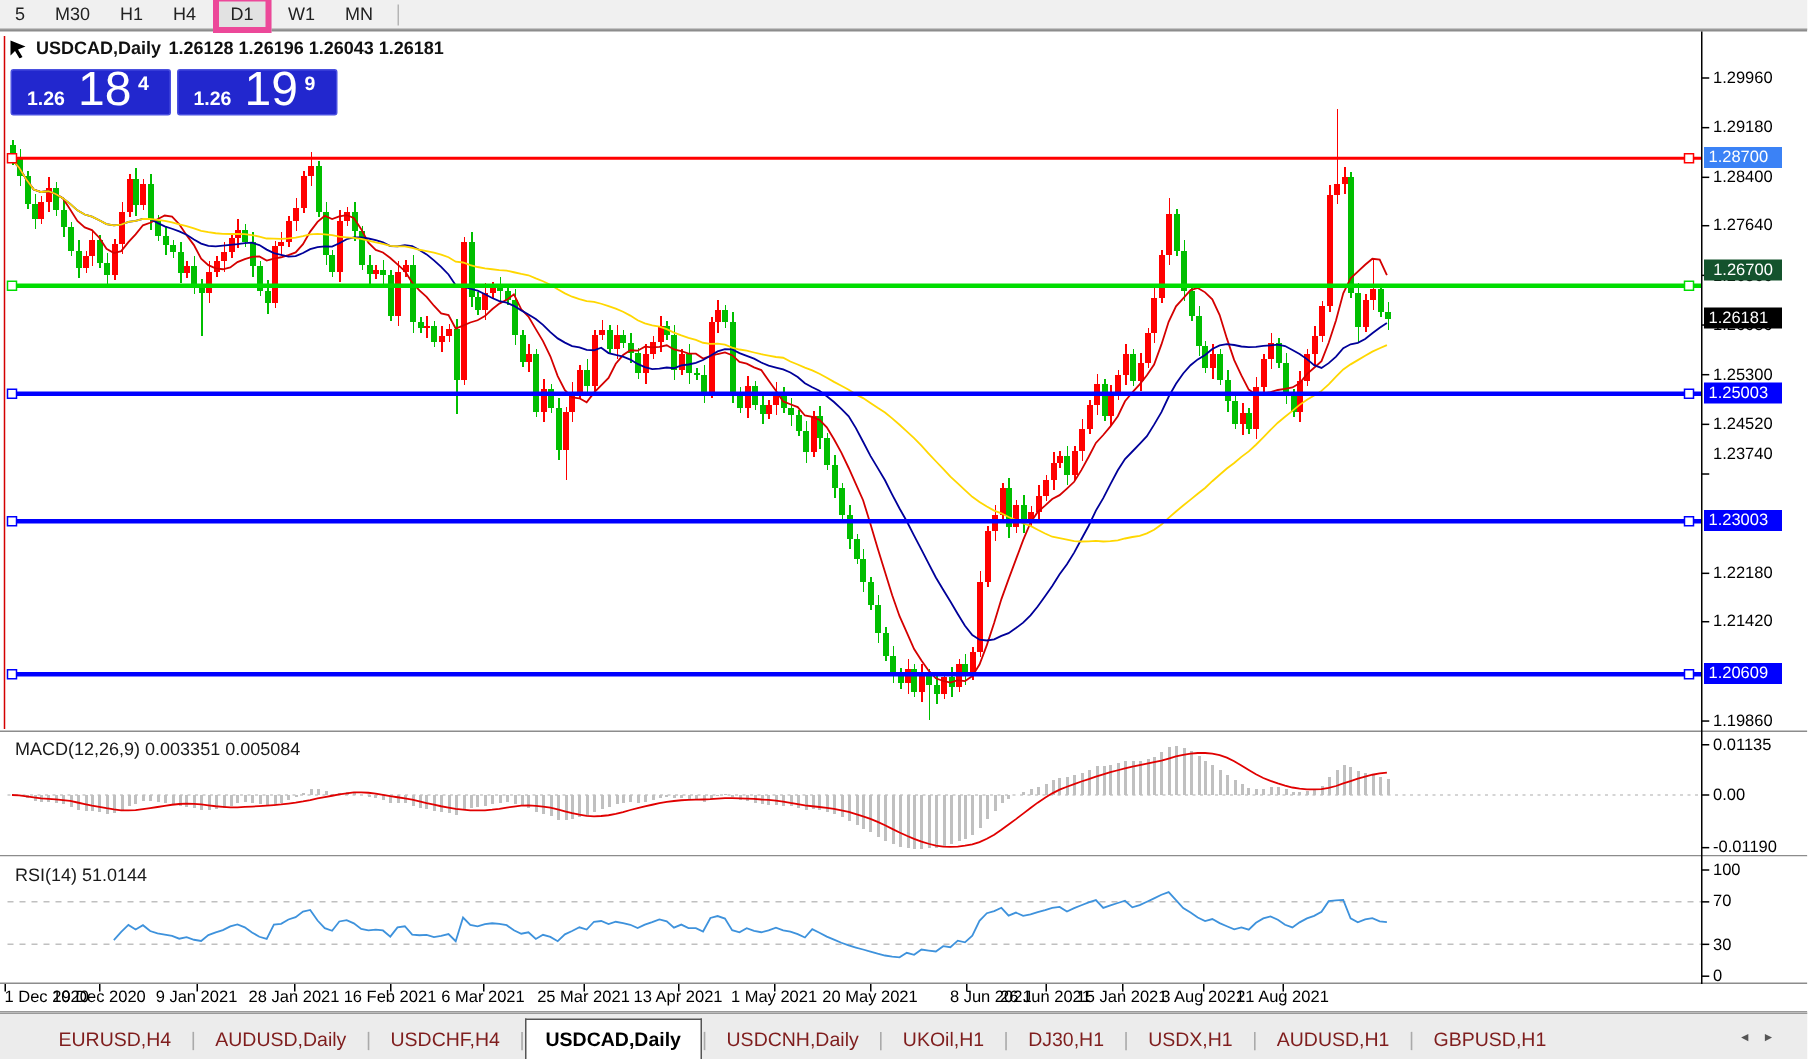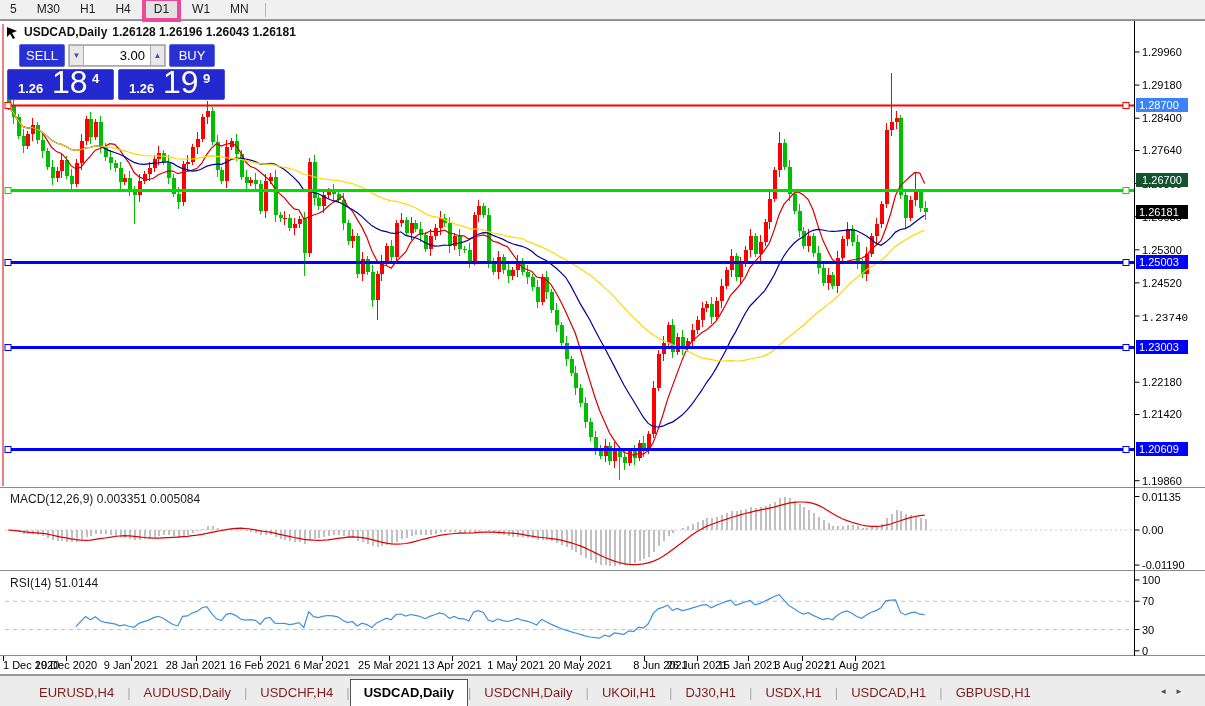--- a/index.html
+++ b/index.html
@@ -735,29 +735,20 @@
 
   <div id="title-overlay">
     <svg width="13" height="13">
       <polygon points="1,1 11,5 6,7 9,12 7,13 4,8 1,11" fill="#000"></polygon>
     </svg>
     <span class="t">USDCAD,Daily</span>
     <span class="t">1.26128 1.26196 1.26043 1.26181</span>
   </div>
 
   <div id="trade-panel">
-    <div id="tp-row1">
-      <div class="tp-btn">SELL</div>
-      <div id="tp-spin">
-        <div class="spin-btn">▼</div>
-        <input id="tp-vol" value="3.00" style="">
-        <div class="spin-btn">▲</div>
-      </div>
-      <div class="tp-btn">BUY</div>
-    </div>
     <div id="tp-row2">
       <div class="tp-price">
         <span class="tp-small">1.26</span>
         <span class="tp-big">18</span>
         <span class="tp-sup">4</span>
       </div>
       <div class="tp-price">
         <span class="tp-small">1.26</span>
         <span class="tp-big">19</span>
         <span class="tp-sup">9</span>
@@ -776,21 +767,21 @@
 
   <div id="price-axis">
       <div class="ax-lbl" style="top: 46px;">1.29960</div>
       <div class="ax-lbl" style="top: 79.107px;">1.29180</div>
       <div class="ax-lbl" style="top: 112.214px;">1.28400</div>
       <div class="ax-lbl" style="top: 144.472px;">1.27640</div>
       <div class="ax-lbl" style="top: 177.579px;">1.26860</div>
       <div class="ax-lbl" style="top: 210.686px;">1.26080</div>
       <div class="ax-lbl" style="top: 243.793px;">1.25300</div>
       <div class="ax-lbl" style="top: 276.9px;">1.24520</div>
-      <div class="ax-lbl" style="top: 312px; font-family: Liberation Mono, monospace;">1.23740</div>
+      <div class="ax-lbl" style="top: 297px;">1.23740</div>
       <div class="ax-lbl" style="top: 376.221px;">1.22180</div>
       <div class="ax-lbl" style="top: 408.479px;">1.21420</div>
       <div class="ax-lbl" style="top: 474.693px;">1.19860</div>
       <div class="ax-lbl" style="top: 490.517px;">0.01135</div>
       <div class="ax-lbl" style="top: 524px;">0.00</div>
       <div class="ax-lbl" style="top: 559.105px;">-0.01190</div>
       <div class="ax-lbl" style="top: 574px;">100</div>
       <div class="ax-lbl" style="top: 595.24px;">70</div>
       <div class="ax-lbl" style="top: 623.56px;">30</div>
       <div class="ax-lbl" style="top: 644.8px;">0</div>
@@ -829,21 +820,21 @@
       <div class="tab active">USDCAD,Daily</div>
       <div class="tab-sep">|</div>
       <div class="tab">USDCNH,Daily</div>
       <div class="tab-sep">|</div>
       <div class="tab">UKOil,H1</div>
       <div class="tab-sep">|</div>
       <div class="tab">DJ30,H1</div>
       <div class="tab-sep">|</div>
       <div class="tab">USDX,H1</div>
       <div class="tab-sep">|</div>
-      <div class="tab">USDCAD,H1</div>
+      <div class="tab">AUDUSD,H1</div>
       <div class="tab-sep">|</div>
       <div class="tab">GBPUSD,H1</div>
     </div>
   <div id="tab-arrows">
     <span>◄</span><span>►</span>
   </div>
 
 </div>
 
 </body></html>

